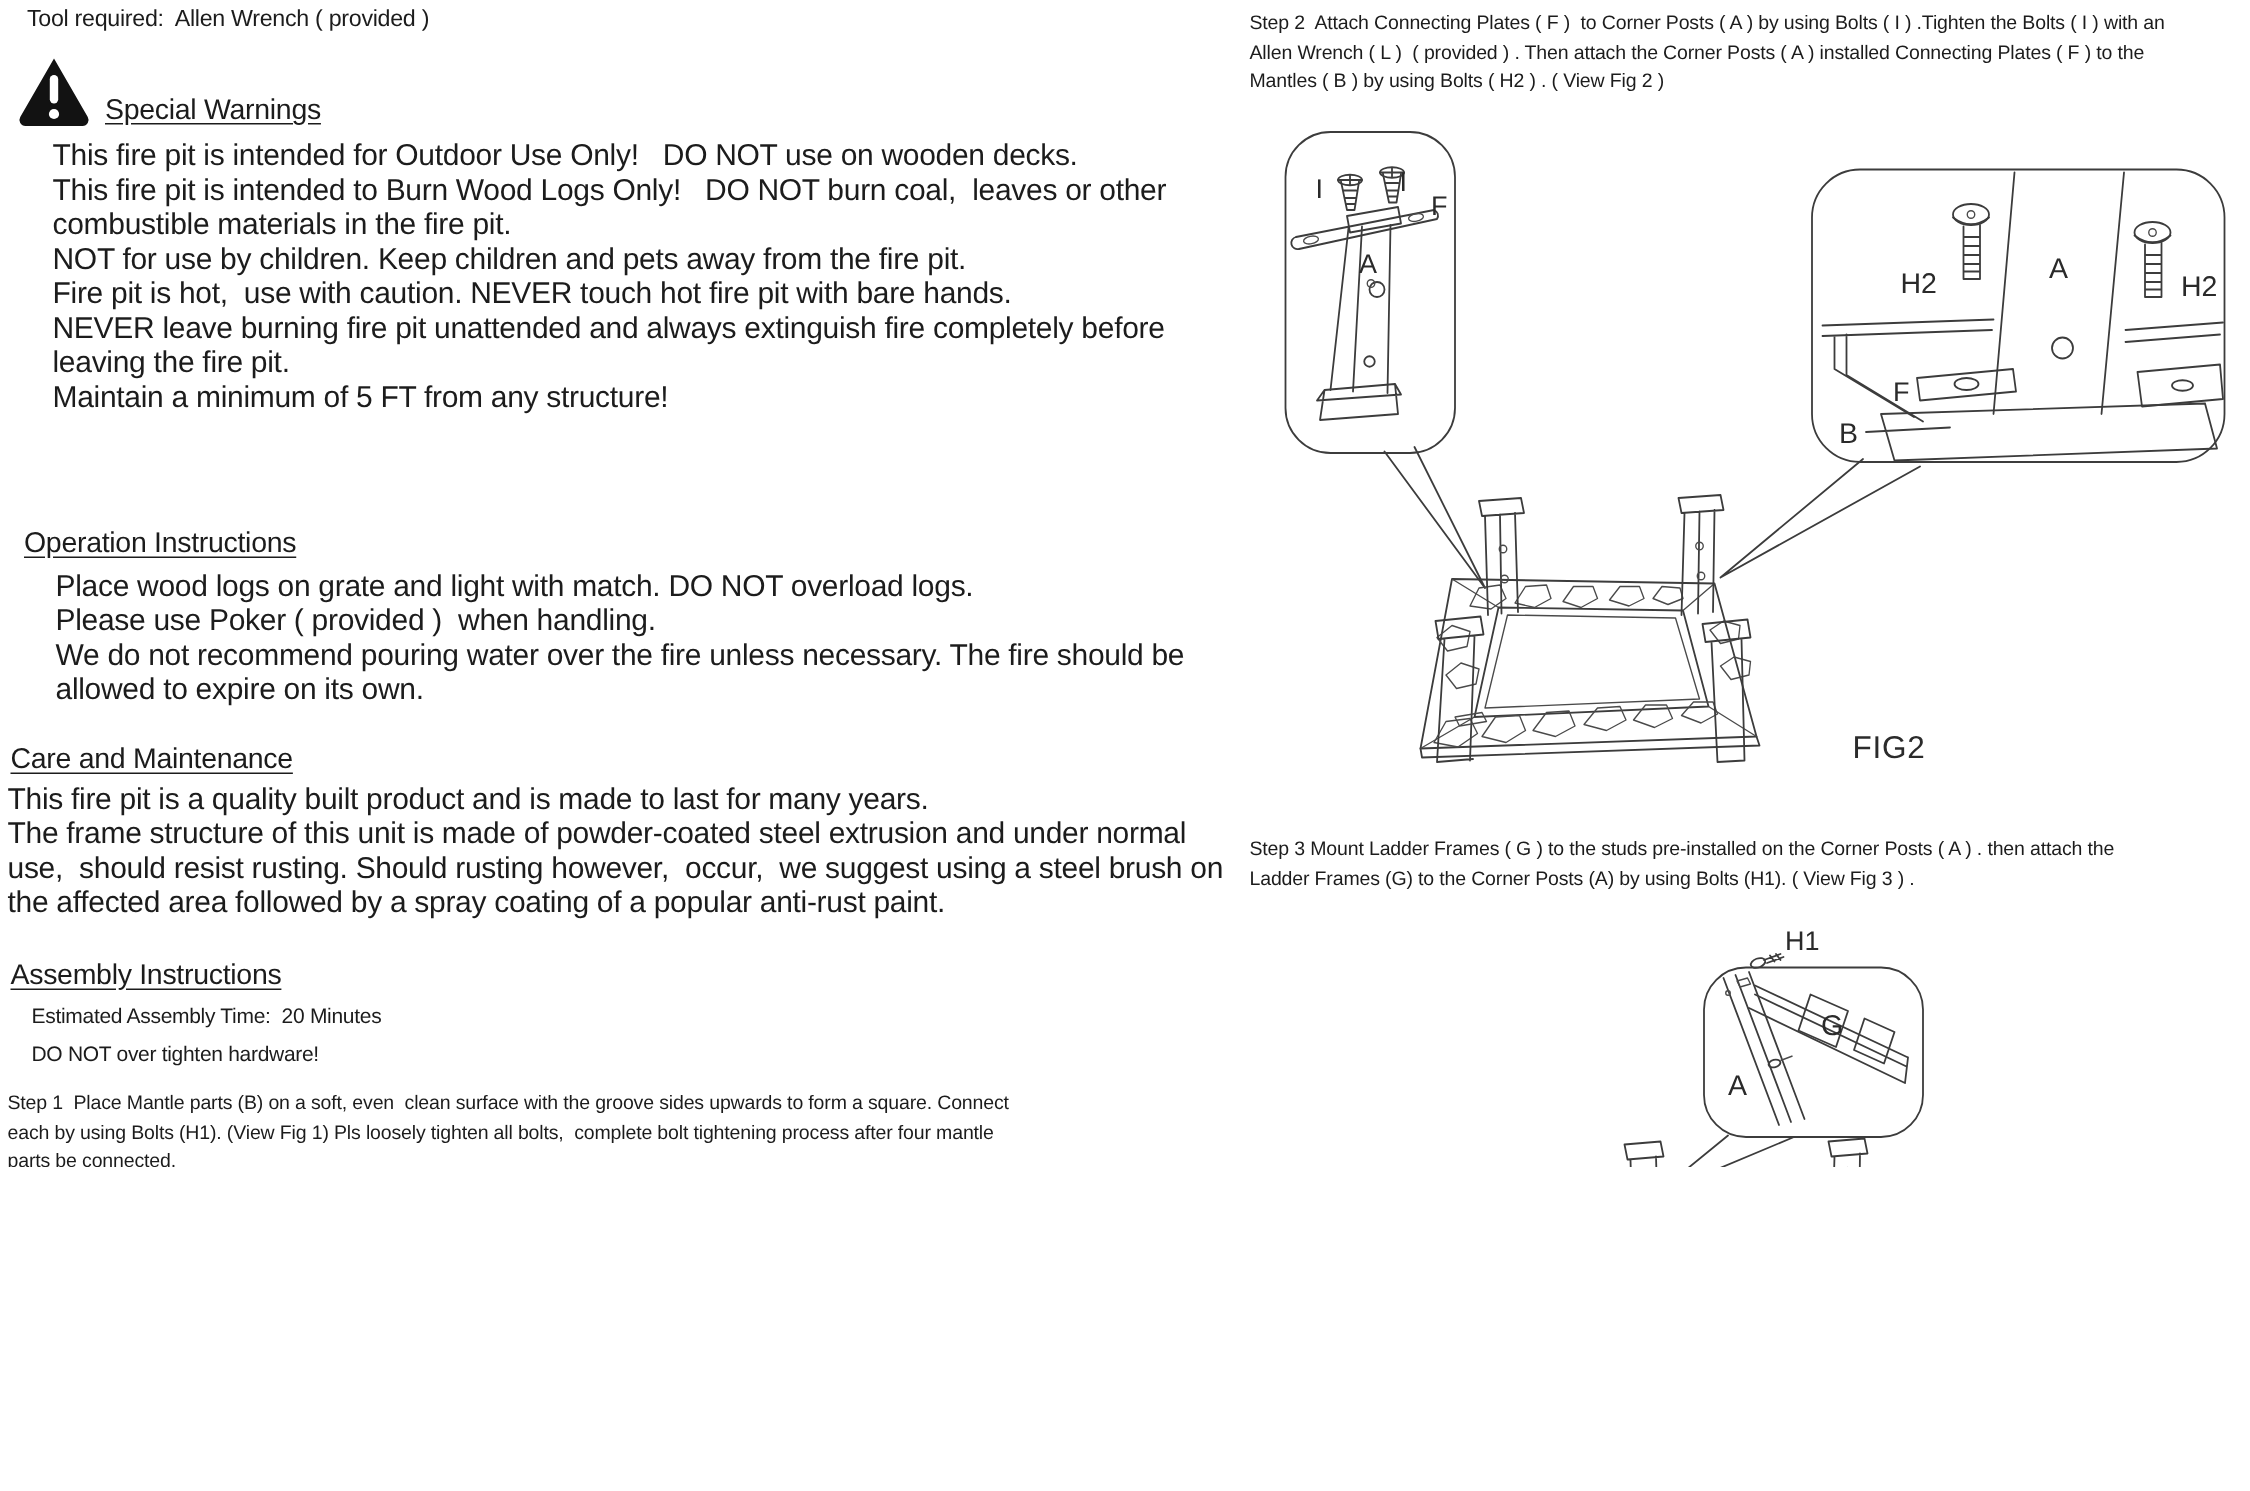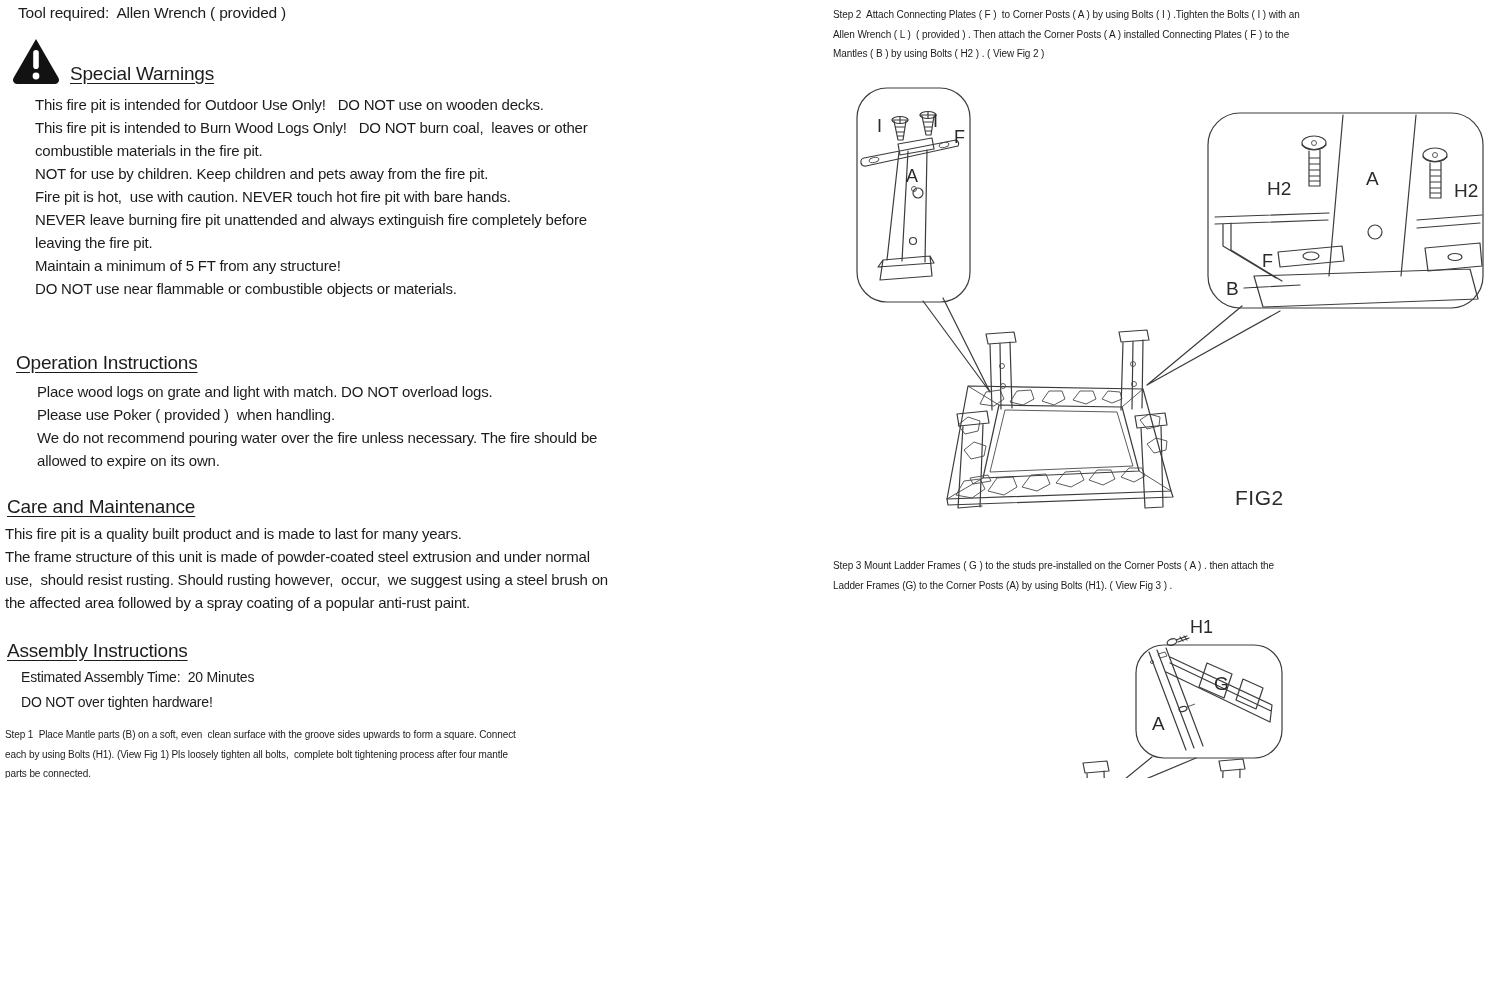--- a/index.html
+++ b/index.html
@@ -4,23 +4,23 @@
 <style>
   html,body { margin:0; padding:0; background:#fff; }
   .page {
     position:relative; width:1500px; height:778px; background:#ffffff;
     font-family:"Liberation Sans", sans-serif; color:#1c1c1c; overflow:hidden;
   }
   .abs { position:absolute; }
   .line { white-space:pre; }
   .tool-line { font-size:15.5px; letter-spacing:-0.2px; }
   .heading { font-size:19px; letter-spacing:-0.2px; text-decoration:underline; text-underline-offset:3px; padding:0 4px; }
-  .body-lines .line { font-size:15px; line-height:23px; letter-spacing:-0.2px; }
+  .body-lines .line { font-size:20px; line-height:23px; letter-spacing:-0.2px; }
   .small-line { font-size:14px; letter-spacing:-0.2px;margin-left:16px; }
-  .step-lines .line { font-size:10px; line-height:19.5px; letter-spacing:-0.1px; }
+  .step-lines .line { font-size:13px; line-height:19.5px; letter-spacing:-0.1px; }
   .fig-caption { font-size:21px; letter-spacing:0.5px; color:#2b2b2b; }
   svg { display:block; }
   svg .ln { fill:none; stroke:#3c3c3c; stroke-width:1.2; stroke-linejoin:round; stroke-linecap:round; }
   svg .thin { fill:none; stroke:#4a4a4a; stroke-width:0.9; stroke-linejoin:round; }
   svg .lbl { fill:#2a2a2a; font-family:"Liberation Sans", sans-serif; font-size:18px; }
   svg .lbl-big { fill:#2a2a2a; font-family:"Liberation Sans", sans-serif; font-size:20px; }
 </style>
 </head>
 <body>
 
@@ -38,21 +38,20 @@
 
   <div class="abs body-lines" style="left:35px; top:93px;">
       <div class="line">This fire pit is intended for Outdoor Use Only!   DO NOT use on wooden decks.</div>
       <div class="line">This fire pit is intended to Burn Wood Logs Only!   DO NOT burn coal,  leaves or other</div>
       <div class="line">combustible materials in the fire pit.</div>
       <div class="line">NOT for use by children. Keep children and pets away from the fire pit.</div>
       <div class="line">Fire pit is hot,  use with caution. NEVER touch hot fire pit with bare hands.</div>
       <div class="line">NEVER leave burning fire pit unattended and always extinguish fire completely before</div>
       <div class="line">leaving the fire pit.</div>
       <div class="line">Maintain a minimum of 5 FT from any structure!</div>
-      <div class="line">DO NOT use near flammable or combustible objects or materials.</div>
     </div>
 
   <div class="abs heading" style="left:12px; top:352px;">Operation Instructions</div>
 
   <div class="abs body-lines" style="left:37px; top:380px;">
       <div class="line">Place wood logs on grate and light with match. DO NOT overload logs.</div>
       <div class="line">Please use Poker ( provided )  when handling.</div>
       <div class="line">We do not recommend pouring water over the fire unless necessary. The fire should be</div>
       <div class="line">allowed to expire on its own.</div>
     </div>

